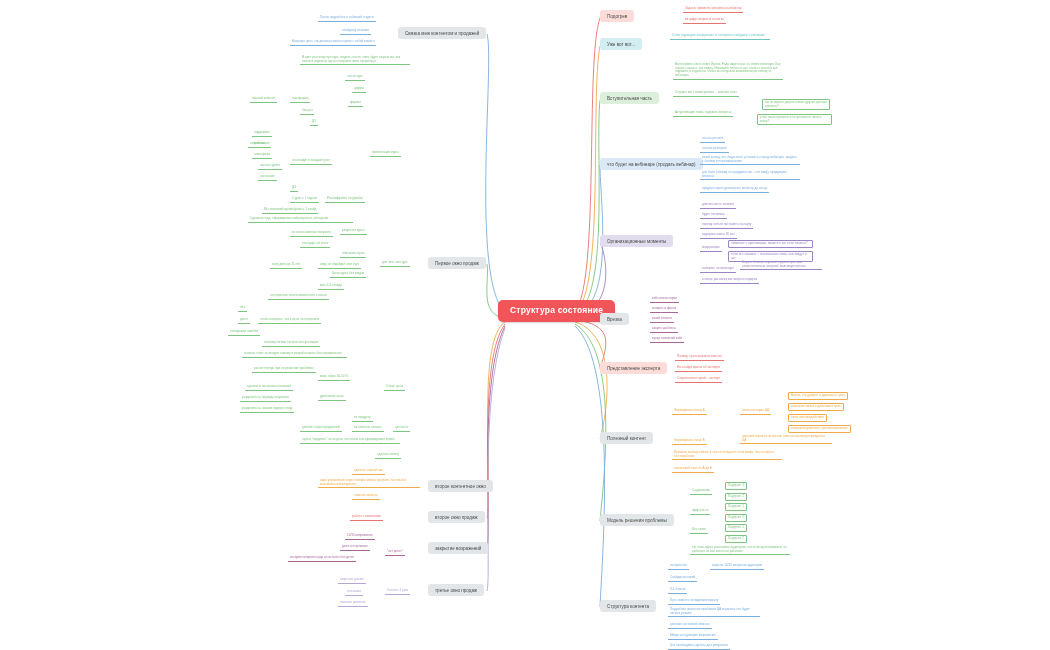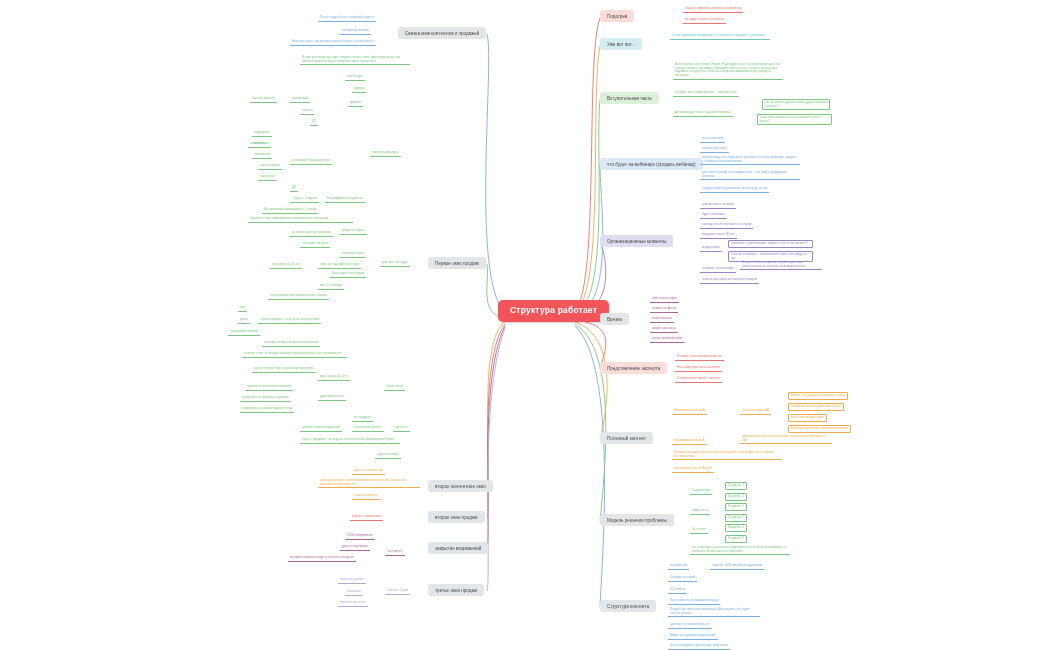--- a/index.html
+++ b/index.html
@@ -62,21 +62,21 @@
 
       <path d="M505,312 C470,280 495,60 487,34" stroke="#7aaede"></path>
       <path d="M505,318 C478,315 490,280 487,264" stroke="#7cc47f"></path>
       <path d="M505,322 C478,340 492,460 487,487" stroke="#efab4a"></path>
       <path d="M505,324 C478,360 492,500 487,518" stroke="#e8736f"></path>
       <path d="M505,326 C478,380 492,530 487,549" stroke="#a8669b"></path>
       <path d="M505,328 C478,400 492,570 487,591" stroke="#b7a6d4"></path>
     </g>
   </svg>
 
-  <div class="node central" style="left:498px;top:300px;">Структура работает</div>
+  <div class="node central" style="left:498px;top:300px;">Структура состояние</div>
 
   <div class="node l1 bg-red" style="left:600px;top:10px;">Подогрев</div>
   <div class="node l1 bg-teal" style="left:600px;top:38px;">Уже вот вот...</div>
   <div class="node l1 bg-green" style="left:600px;top:92px;">Вступительная часть</div>
   <div class="node l1 bg-blue" style="left:600px;top:158px;">что будет на вебинаре (продать вебинар)</div>
   <div class="node l1 bg-purple" style="left:600px;top:235px;">Организационные моменты</div>
   <div class="node l1 c-grey" style="left:600px;top:313px;">Врезка</div>
   <div class="node l1 bg-red" style="left:600px;top:362px;">Представление эксперта</div>
   <div class="node l1 c-grey" style="left:600px;top:432px;">Полезный контент</div>
   <div class="node l1 c-grey" style="left:600px;top:514px;">Модель решения проблемы</div>

